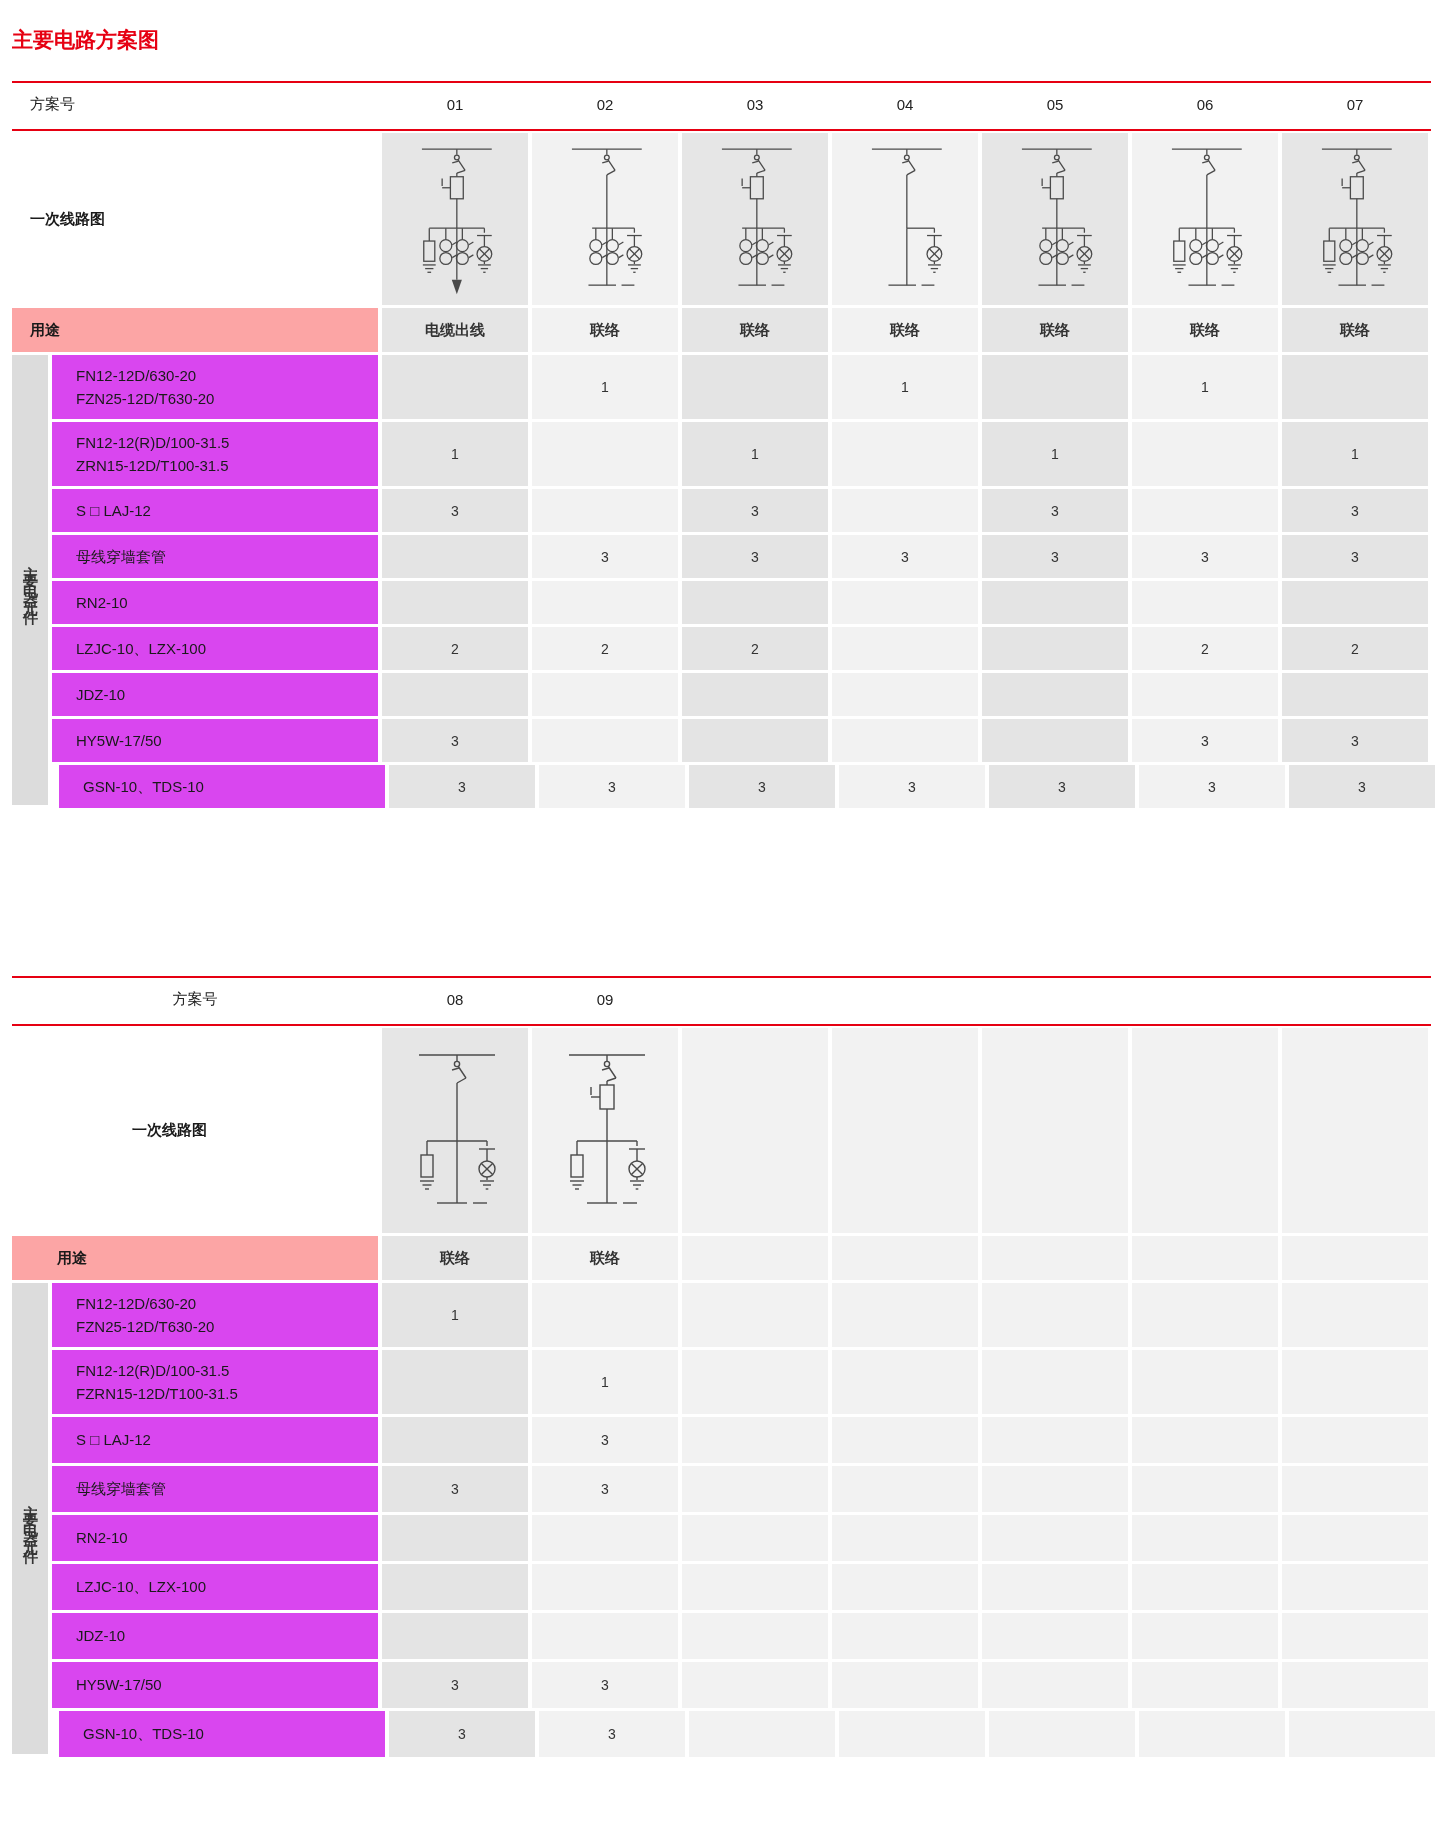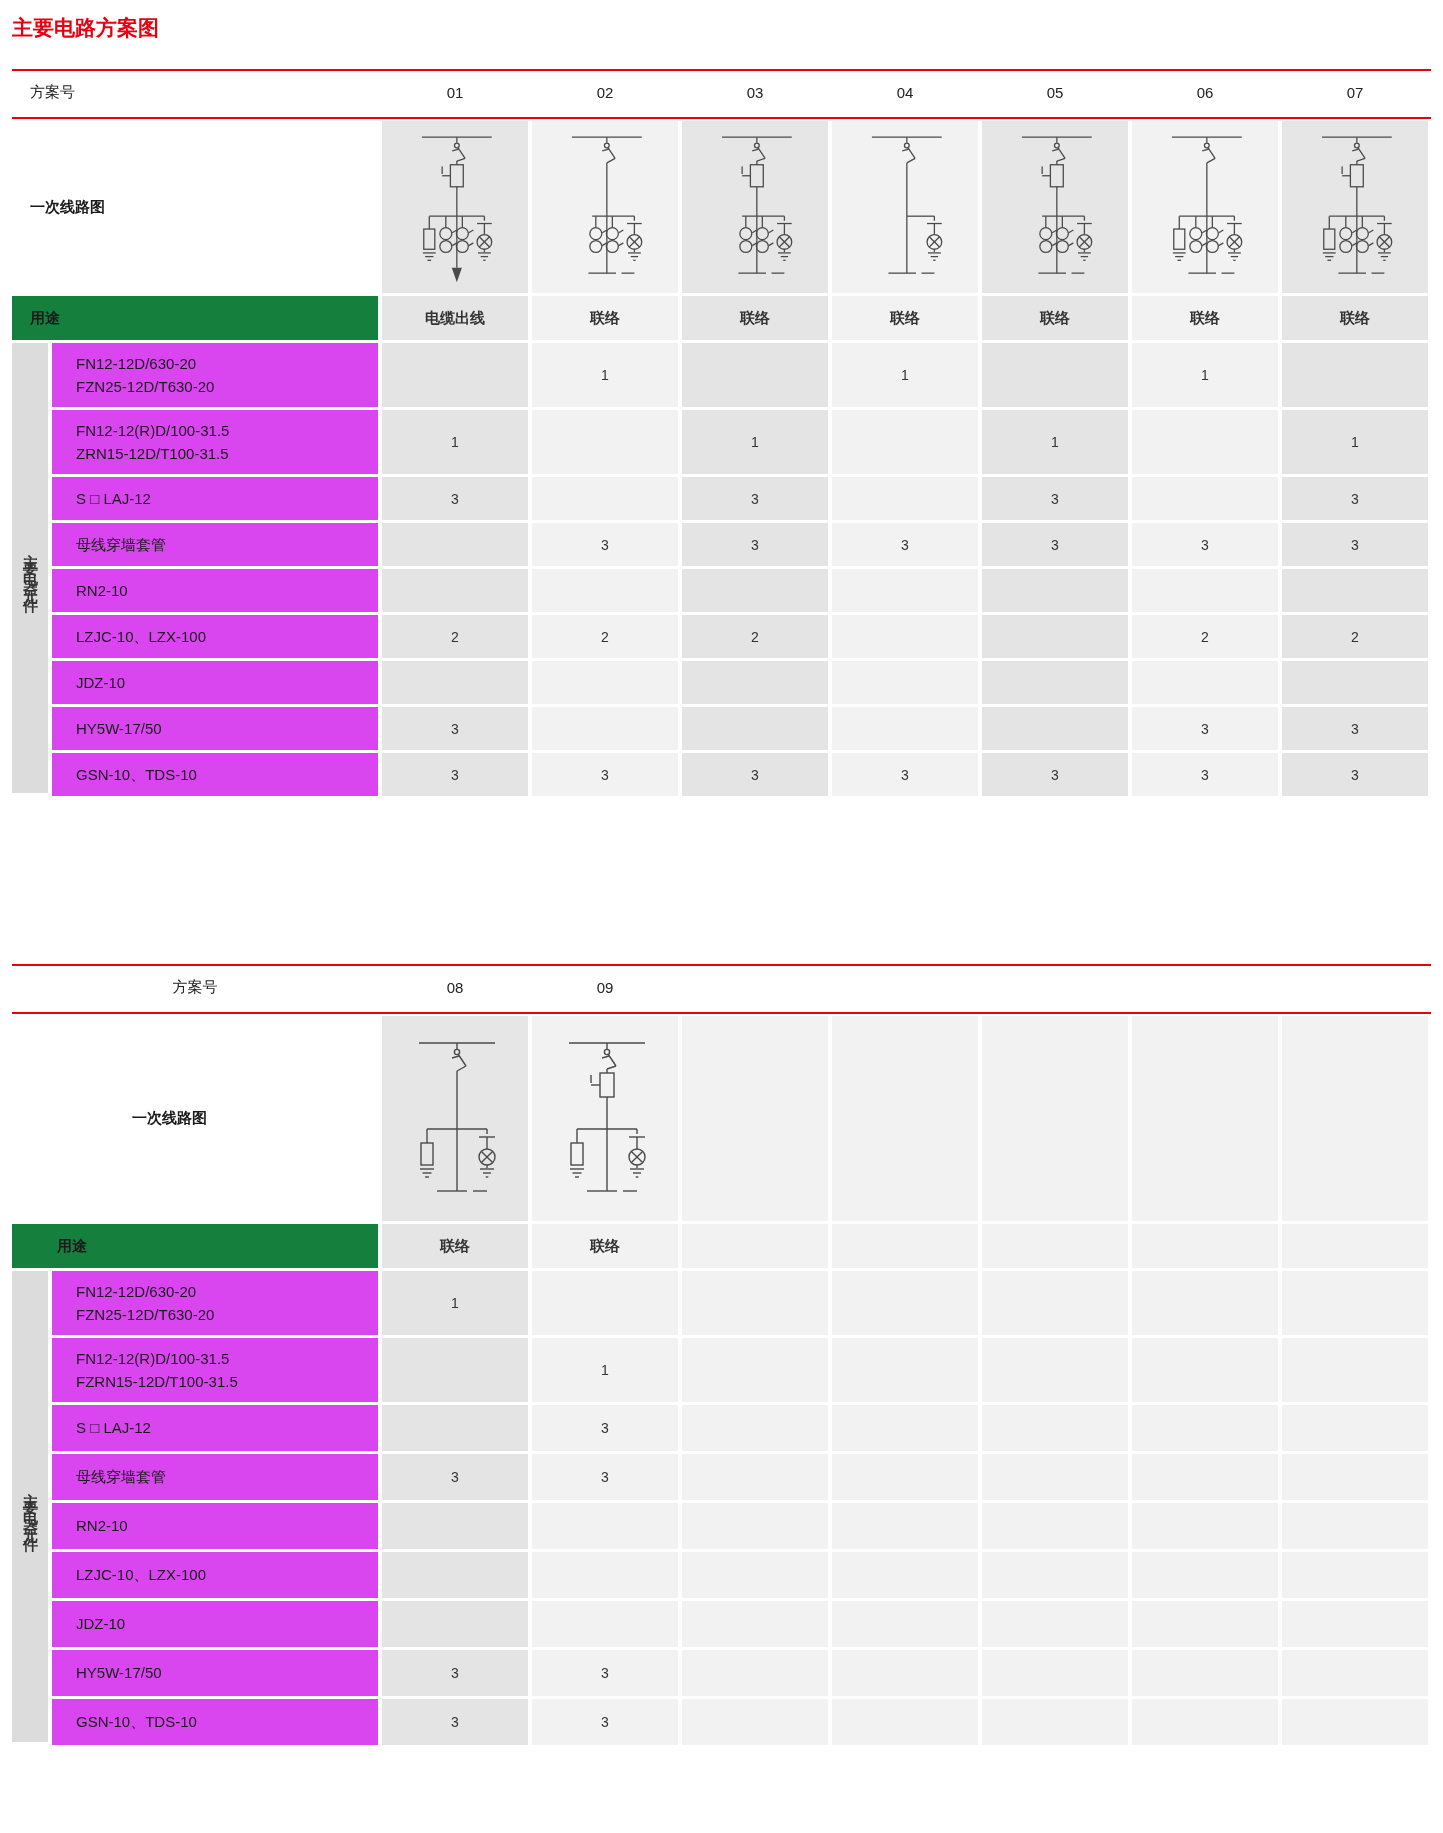--- a/index.html
+++ b/index.html
@@ -1,44 +1,44 @@
 <!DOCTYPE html>
 <html><head>
 <meta charset="utf-8">
 <style>
   * { box-sizing: border-box; margin: 0; padding: 0; }
   html,body { width: 1443px; height: 1833px; background: #ffffff; overflow: hidden;
       font-family: "Liberation Sans", "DejaVu Sans", sans-serif; color: #1a1a1a; }
   .page { width: 1443px; padding: 0 12px; }
 
-  .title { font-size: 21px; font-weight: bold; color: #e60012; padding-top: 14px; }
+  .title { font-size: 21px; font-weight: bold; color: #e60012; padding-top: 26px; }
 
   .tbl { margin-top: 27px; width: 1419px; }
   .tbl2 { margin-top: 168px; }
 
   .redline { height: 2px; background: #e60012; }
 
   .row { display: flex; gap: 4px; margin-bottom: 3px; }
-  .row:last-child { margin-bottom: 0; }
+  .row:last-child { margin-bottom: 0; padding-left: 7px; }
   .lab { width: 366px; flex: none; display: flex; align-items: center; font-size: 15px; }
   .cell { width: 146px; flex: none; display: flex; align-items: center; justify-content: center;
           font-size: 14px; color: #333; }
 
   .hdr-row { height: 42px; margin-bottom: 4px; }
   .hdr-row .lab { padding-left: 18px; font-size: 15px; color: #222; }
   .hdr-row .cell { font-size: 15px; color: #222; text-align: right; }
   .tbl2 .hdr-row .lab { padding-left: 0; justify-content: center; }
 
   .diag-row .cell { background: #f2f2f2; }
   .diag-row .cell.dark { background: #e6e6e6; }
   .diag-row .lab { padding-left: 18px; font-weight: bold; font-size: 15px; font-family: Liberation Serif, serif; }
   .tbl2 .diag-row .lab { padding-left: 120px; }
 
   .usage-row { height: 44px; }
-  .usage-row .lab { background: #15803d; padding-left: 18px; font-weight: bold; }
+  .usage-row .lab { background: #fca5a5; padding-left: 18px; font-weight: bold; }
   .tbl2 .usage-row .lab { padding-left: 45px; }
   .usage-row .cell { background: #f2f2f2; font-weight: bold; font-size: 15px; }
   .usage-row .cell.dark { background: #e5e5e5; }
 
   .comp-wrap { position: relative; }
   .comp-strip { position: absolute; left: 0; top: 0; bottom: 3px; width: 36px; background: #dcdcdc;
                 display: flex; align-items: center; justify-content: center; }
   .comp-strip .vtext { writing-mode: vertical-rl; text-orientation: upright; letter-spacing: 9px;
                        font-size: 15px; color: #333; font-weight: bold; }
   .comp-row .lab { padding: 0; }

